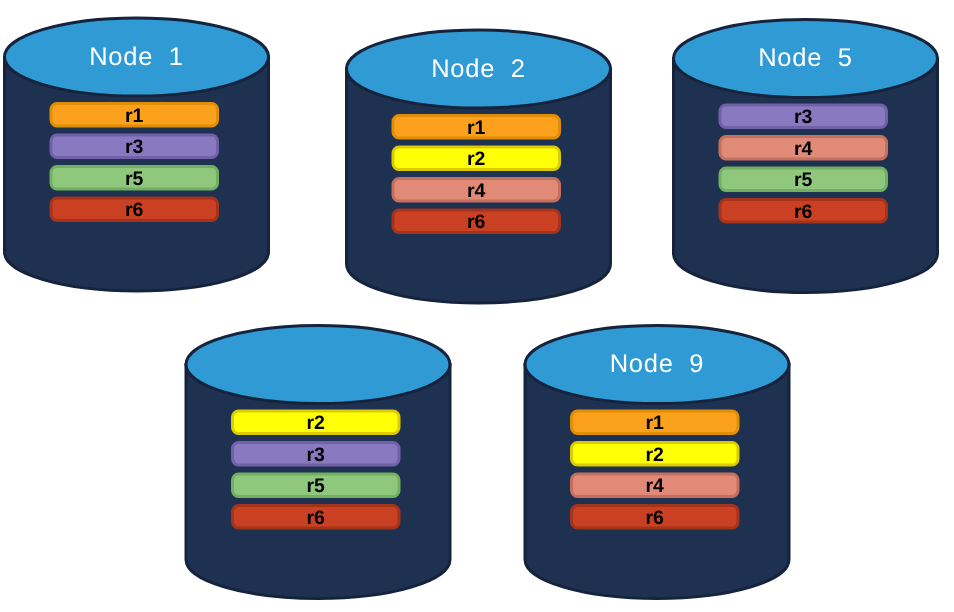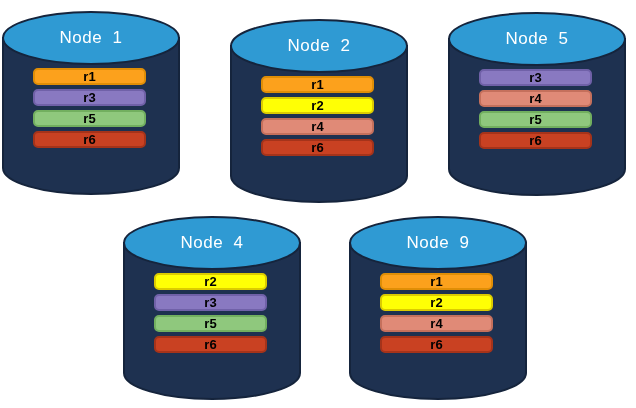--- a/index.html
+++ b/index.html
@@ -141,21 +141,20 @@
         <div class="bar" style="background: rgb(201, 65, 34); border-color: rgb(165, 51, 26);">
           <span class="bar-label">r6</span>
         </div>
       </div>
   </div>
     <div class="node node-4">
     <svg class="cyl" viewBox="0 0 182 186" aria-hidden="true">
       <path class="cyl-body" d="M3,28 L3,158 A88,26 0 0 0 179,158 L179,28 Z"></path>
       <ellipse class="cyl-top" cx="91" cy="28" rx="88" ry="26"></ellipse>
     </svg>
-    <div class="node-title">Node  4</div>
     <div class="bars">
         <div class="bar" style="background: rgb(255, 255, 5); border-color: rgb(220, 203, 0);">
           <span class="bar-label">r2</span>
         </div>
         <div class="bar" style="background: rgb(137, 121, 193); border-color: rgb(112, 97, 168);">
           <span class="bar-label">r3</span>
         </div>
         <div class="bar" style="background: rgb(143, 200, 125); border-color: rgb(114, 175, 95);">
           <span class="bar-label">r5</span>
         </div>

